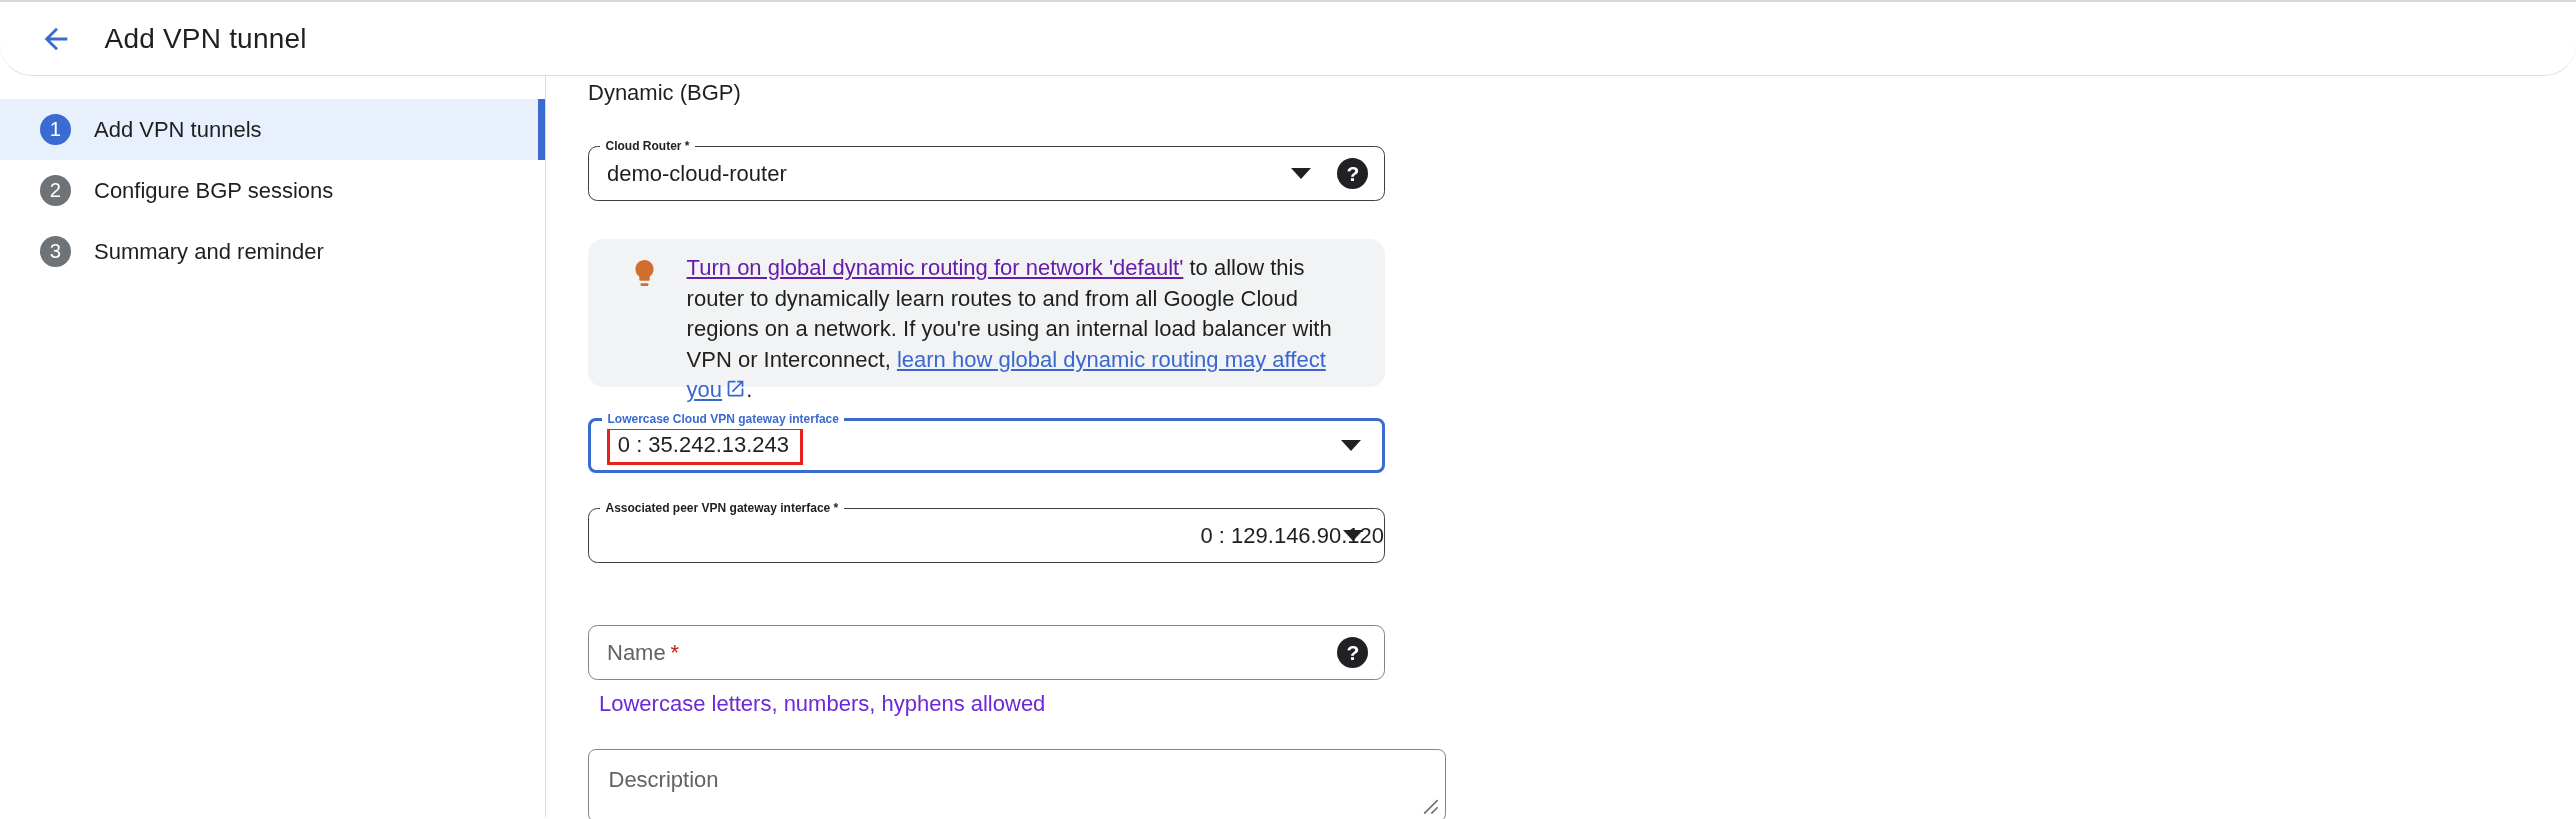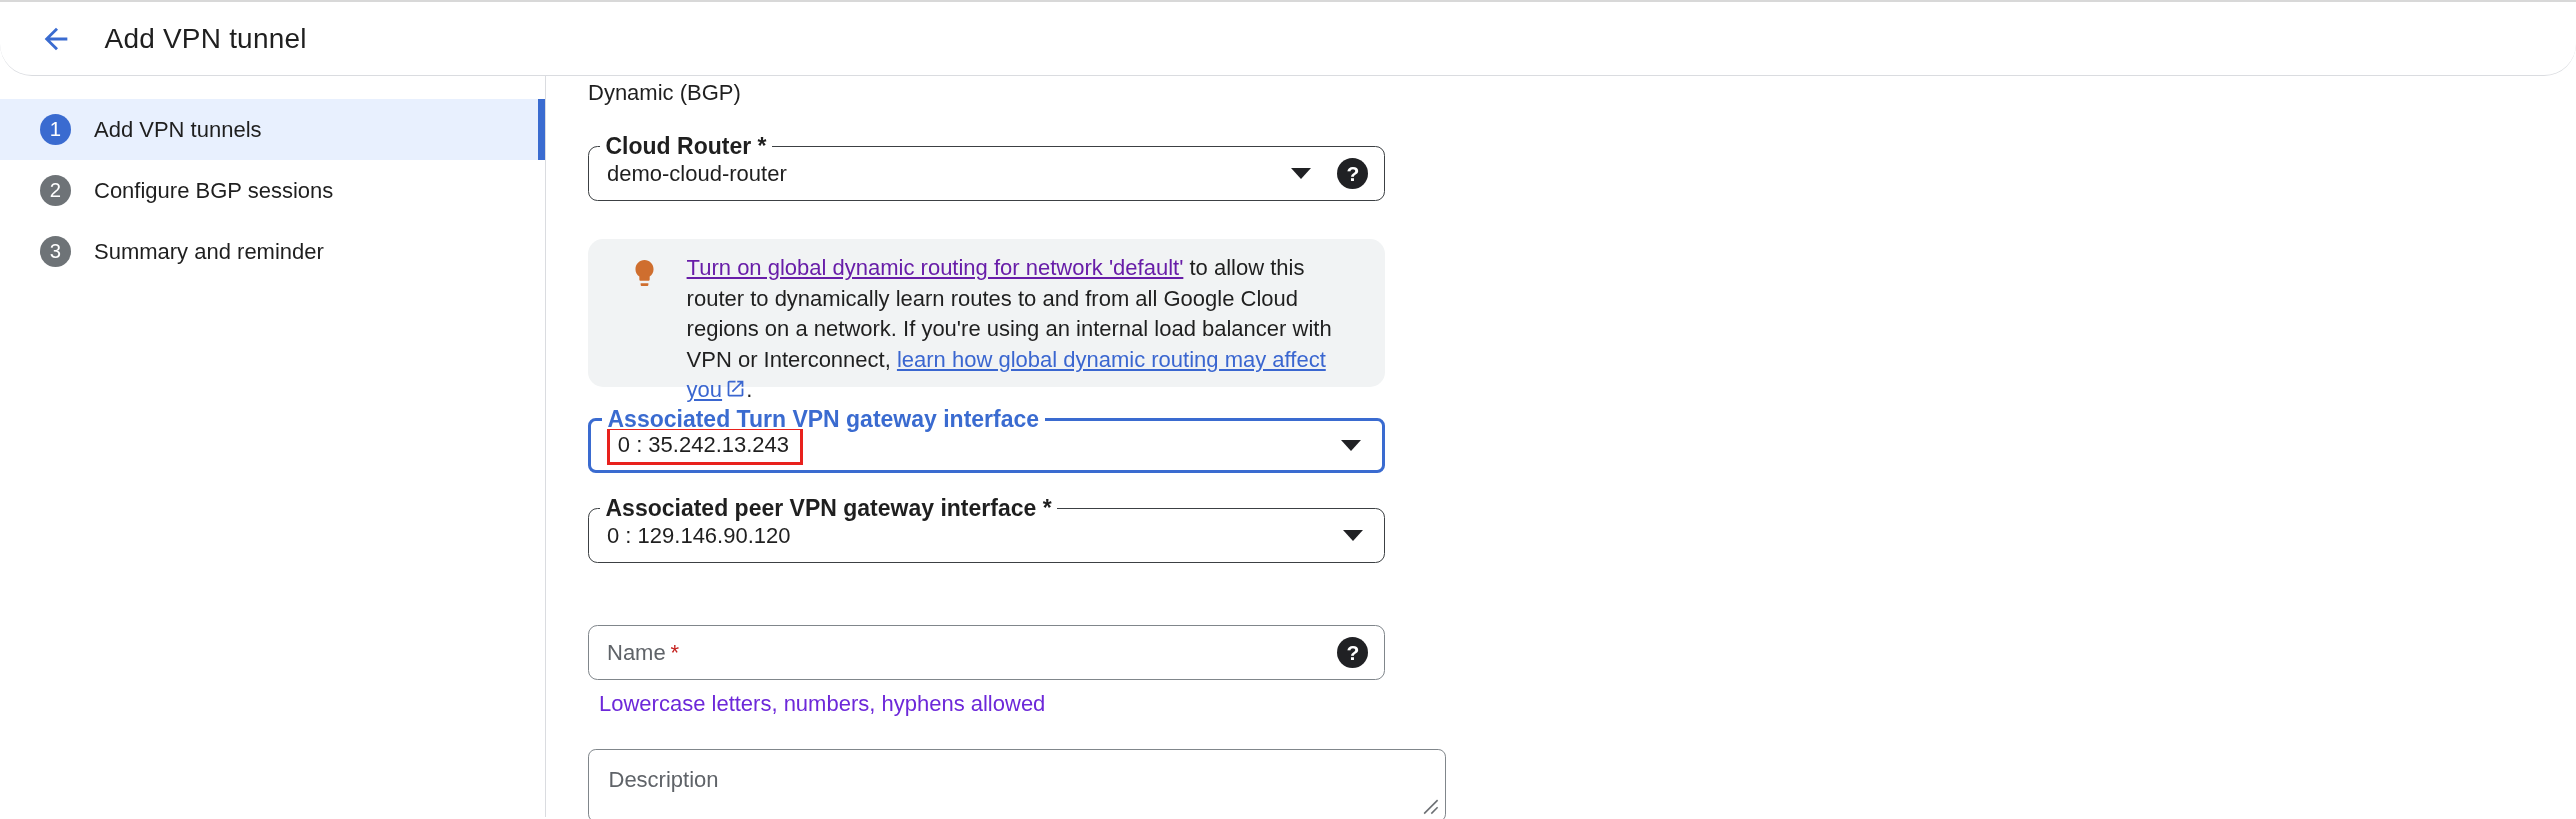--- a/index.html
+++ b/index.html
@@ -28,21 +28,21 @@
   .step.active .step-circle { background:#3a6bd0; }
   .step-label { margin-left:23px; font-size:22px; color:#1f1f1f; }
 
   
   .content { flex:1; padding:0 12px 0 42px; }
   .routing-type { margin-top:4.7px; font-size:22px; line-height:23.4px; color:#1f1f1f; }
 
   .field { position:relative; width:797px; height:55px; border:1.6px solid #3c4043; border-radius:9.4px;
            background:#fff; display:flex; align-items:center; cursor:pointer; }
   .field .float-label { position:absolute; top:-11px; left:11px; background:#fff; padding:0 5.5px;
-           font-size:23px; font-weight:bold; color:#1f1f1f; line-height:20.3px; white-space:nowrap; }
+           font-size:12px; font-weight:bold; color:#1f1f1f; line-height:20.3px; white-space:nowrap; }
   .field .value { font-size:22px; color:#1f1f1f; margin-left:18px; }
   .caret { position:absolute; right:73px; top:50%; margin-top:-5.5px; width:0; height:0;
            border-left:10.2px solid transparent; border-right:10.2px solid transparent; border-top:11.7px solid #202124; }
   .caret.flush { right:21px; }
   .help-icon { position:absolute; right:15.6px; top:50%; margin-top:-15.6px; width:31px; height:31px; border-radius:50%;
            background:#202124; color:#fff; font-size:21px; font-weight:bold; display:flex; align-items:center;
            justify-content:center; cursor:pointer; }
 
   .field.cloud-router { margin-top:42px; }
 
@@ -52,21 +52,21 @@
   .info-text { font-size:22px; line-height:30.5px; color:#1f1f1f; margin-top:-1.6px; }
   .link-visited { color:#681da8; text-decoration:underline; cursor:pointer; }
   .link-blue { color:#3a66d0; text-decoration:underline; cursor:pointer; }
   .ext-icon { display:inline-block; width:21px; height:21px; vertical-align:-2.3px; margin-left:3.1px; }
 
   .field.focused { margin-top:31px; border:3.1px solid #3a6bd0; border-radius:7.8px; }
   .field.focused .float-label { top:-12.5px; color:#3a6bd0; font-weight:bold; }
   .annotation-box { display:inline-flex; align-items:center; border:3.1px solid #e8211d; padding:2.3px 11px 3.9px 7.8px; margin-left:16px; }
   .annotation-box .value { margin-left:0; }
 
-  .field.peer { margin-top:35px; }
+  .field.peer { margin-top:35px;justify-content:flex-end; }
 
   .field.name { margin-top:62px; border:1.6px solid #80868b; cursor:text; }
   .field.name .placeholder { font-size:22px; color:#5f6368; margin-left:18px; }
   .required-star { color:#c5221f; margin-left:4.7px; }
   .helper-text { margin-top:11px; margin-left:11px; font-size:22px; color:#6d28d9; }
 
   .description-box { position:relative; margin-top:32px; width:858px; height:73px; border:1.6px solid #80868b;
            border-radius:7.8px; background:#fff; }
   .description-box textarea { position:absolute; inset:0; width:100%; height:100%; border:none; outline:none;
            resize:none; background:transparent; font-family:"Liberation Sans","DejaVu Sans",sans-serif;
@@ -122,21 +122,21 @@
           <path fill="#cf6e2e" d="M9 21c0 .55.45 1 1 1h4c.55 0 1-.45 1-1v-1H9v1zm3-19C8.14 2 5 5.14 5 9c0 2.38 1.19 4.47 3 5.74V17c0 .55.45 1 1 1h6c.55 0 1-.45 1-1v-2.26c1.81-1.27 3-3.36 3-5.74 0-3.86-3.14-7-7-7z"></path>
         </svg>
         <div class="info-text">
           <span class="link-visited">Turn on global dynamic routing for network 'default'</span><span> to allow this router to dynamically learn routes to and from all Google Cloud regions on a network. If you're using an internal load balancer with VPN or Interconnect, </span><span class="link-blue">learn how global dynamic routing may affect you</span><svg class="ext-icon" viewBox="0 0 24 24">
               <path fill="#3a66d0" d="M19 19H5V5h7V3H5c-1.11 0-2 .9-2 2v14c0 1.1.89 2 2 2h14c1.1 0 2-.9 2-2v-7h-2v7zM14 3v2h3.59l-9.83 9.83 1.41 1.41L19 6.41V10h2V3h-7z"></path>
             </svg><span>.</span>
         </div>
       </div>
 
       <div class="field focused">
-        <span class="float-label">Associated Turn VPN gateway interface</span>
+        <span class="float-label">Lowercase Cloud VPN gateway interface</span>
         <span class="annotation-box">
           <span class="value">0 : 35.242.13.243</span>
         </span>
         <span class="caret flush"></span>
       </div>
 
       <div class="field peer">
         <span class="float-label">Associated peer VPN gateway interface *</span>
         <span class="value">0 : 129.146.90.120</span>
         <span class="caret flush"></span>

